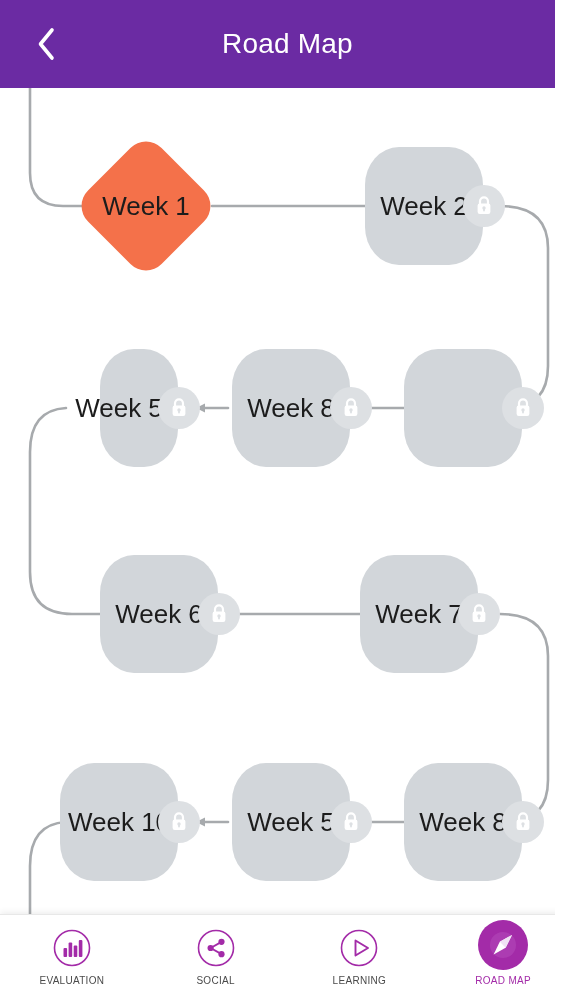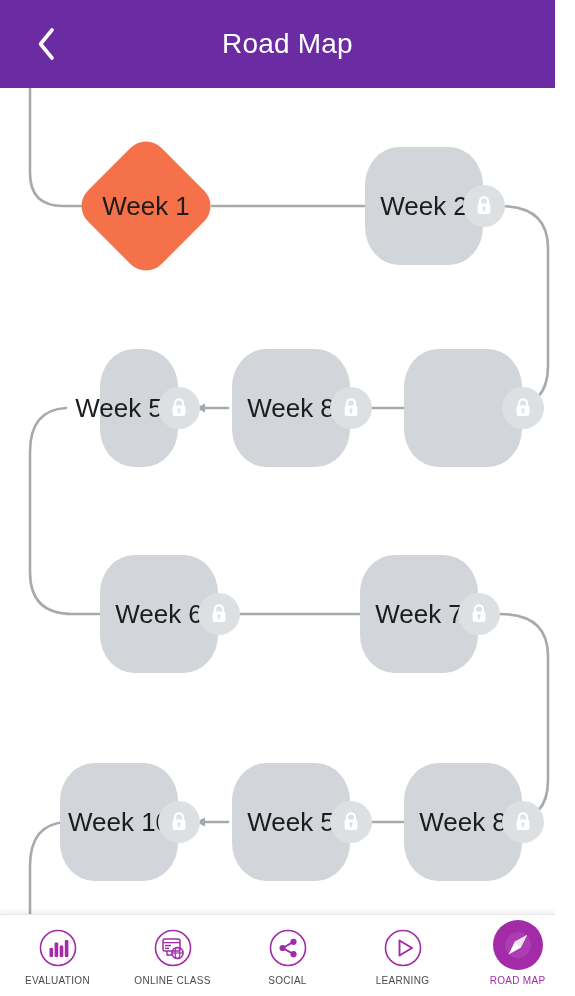--- a/index.html
+++ b/index.html
@@ -336,36 +336,20 @@
           <circle cx="20" cy="20" r="17.5" fill="none" stroke="#A32BA8" stroke-width="1.6"></circle>
           <rect x="11.5" y="20" width="3.6" height="9" rx="1" fill="#A32BA8"></rect>
           <rect x="16.6" y="14.5" width="3.6" height="14.5" rx="1" fill="#A32BA8"></rect>
           <rect x="21.7" y="17.5" width="3.6" height="11.5" rx="1" fill="#A32BA8"></rect>
           <rect x="26.8" y="12" width="3.6" height="17" rx="1" fill="#A32BA8"></rect>
         </svg>
       </div>
       <div class="nav-label">EVALUATION</div>
     </div>
 
-    <div class="nav-item">
-      <div class="nav-icon">
-        <svg width="40" height="40" viewBox="0 0 40 40">
-          <circle cx="20" cy="20" r="17.5" fill="none" stroke="#A32BA8" stroke-width="1.6"></circle>
-          <rect x="10" y="11" width="17" height="12" rx="1.6" fill="none" stroke="#A32BA8" stroke-width="1.5"></rect>
-          <line x1="10" y1="14.6" x2="27" y2="14.6" stroke="#A32BA8" stroke-width="1.3"></line>
-          <rect x="12" y="16.8" width="6" height="1.5" fill="#A32BA8"></rect>
-          <rect x="12" y="19.6" width="4" height="1.5" fill="#A32BA8"></rect>
-          <path d="M14 23 V27 H20" fill="none" stroke="#A32BA8" stroke-width="1.4"></path>
-          <circle cx="24.5" cy="25" r="5.6" fill="none" stroke="#A32BA8" stroke-width="1.5"></circle>
-          <ellipse cx="24.5" cy="25" rx="2.4" ry="5.6" fill="none" stroke="#A32BA8" stroke-width="1.2"></ellipse>
-          <line x1="19" y1="25" x2="30" y2="25" stroke="#A32BA8" stroke-width="1.2"></line>
-        </svg>
-      </div>
-      <div class="nav-label">ONLINE CLASS</div>
-    </div>
 
     <div class="nav-item">
       <div class="nav-icon">
         <svg width="40" height="40" viewBox="0 0 40 40">
           <circle cx="20" cy="20" r="17.5" fill="none" stroke="#A32BA8" stroke-width="1.6"></circle>
           <circle cx="25.5" cy="13.8" r="3.1" fill="#A32BA8"></circle>
           <circle cx="25.5" cy="26.2" r="3.1" fill="#A32BA8"></circle>
           <circle cx="14.6" cy="20" r="3.1" fill="#A32BA8"></circle>
           <line x1="14.6" y1="20" x2="25.5" y2="13.8" stroke="#A32BA8" stroke-width="1.9"></line>
           <line x1="14.6" y1="20" x2="25.5" y2="26.2" stroke="#A32BA8" stroke-width="1.9"></line>

